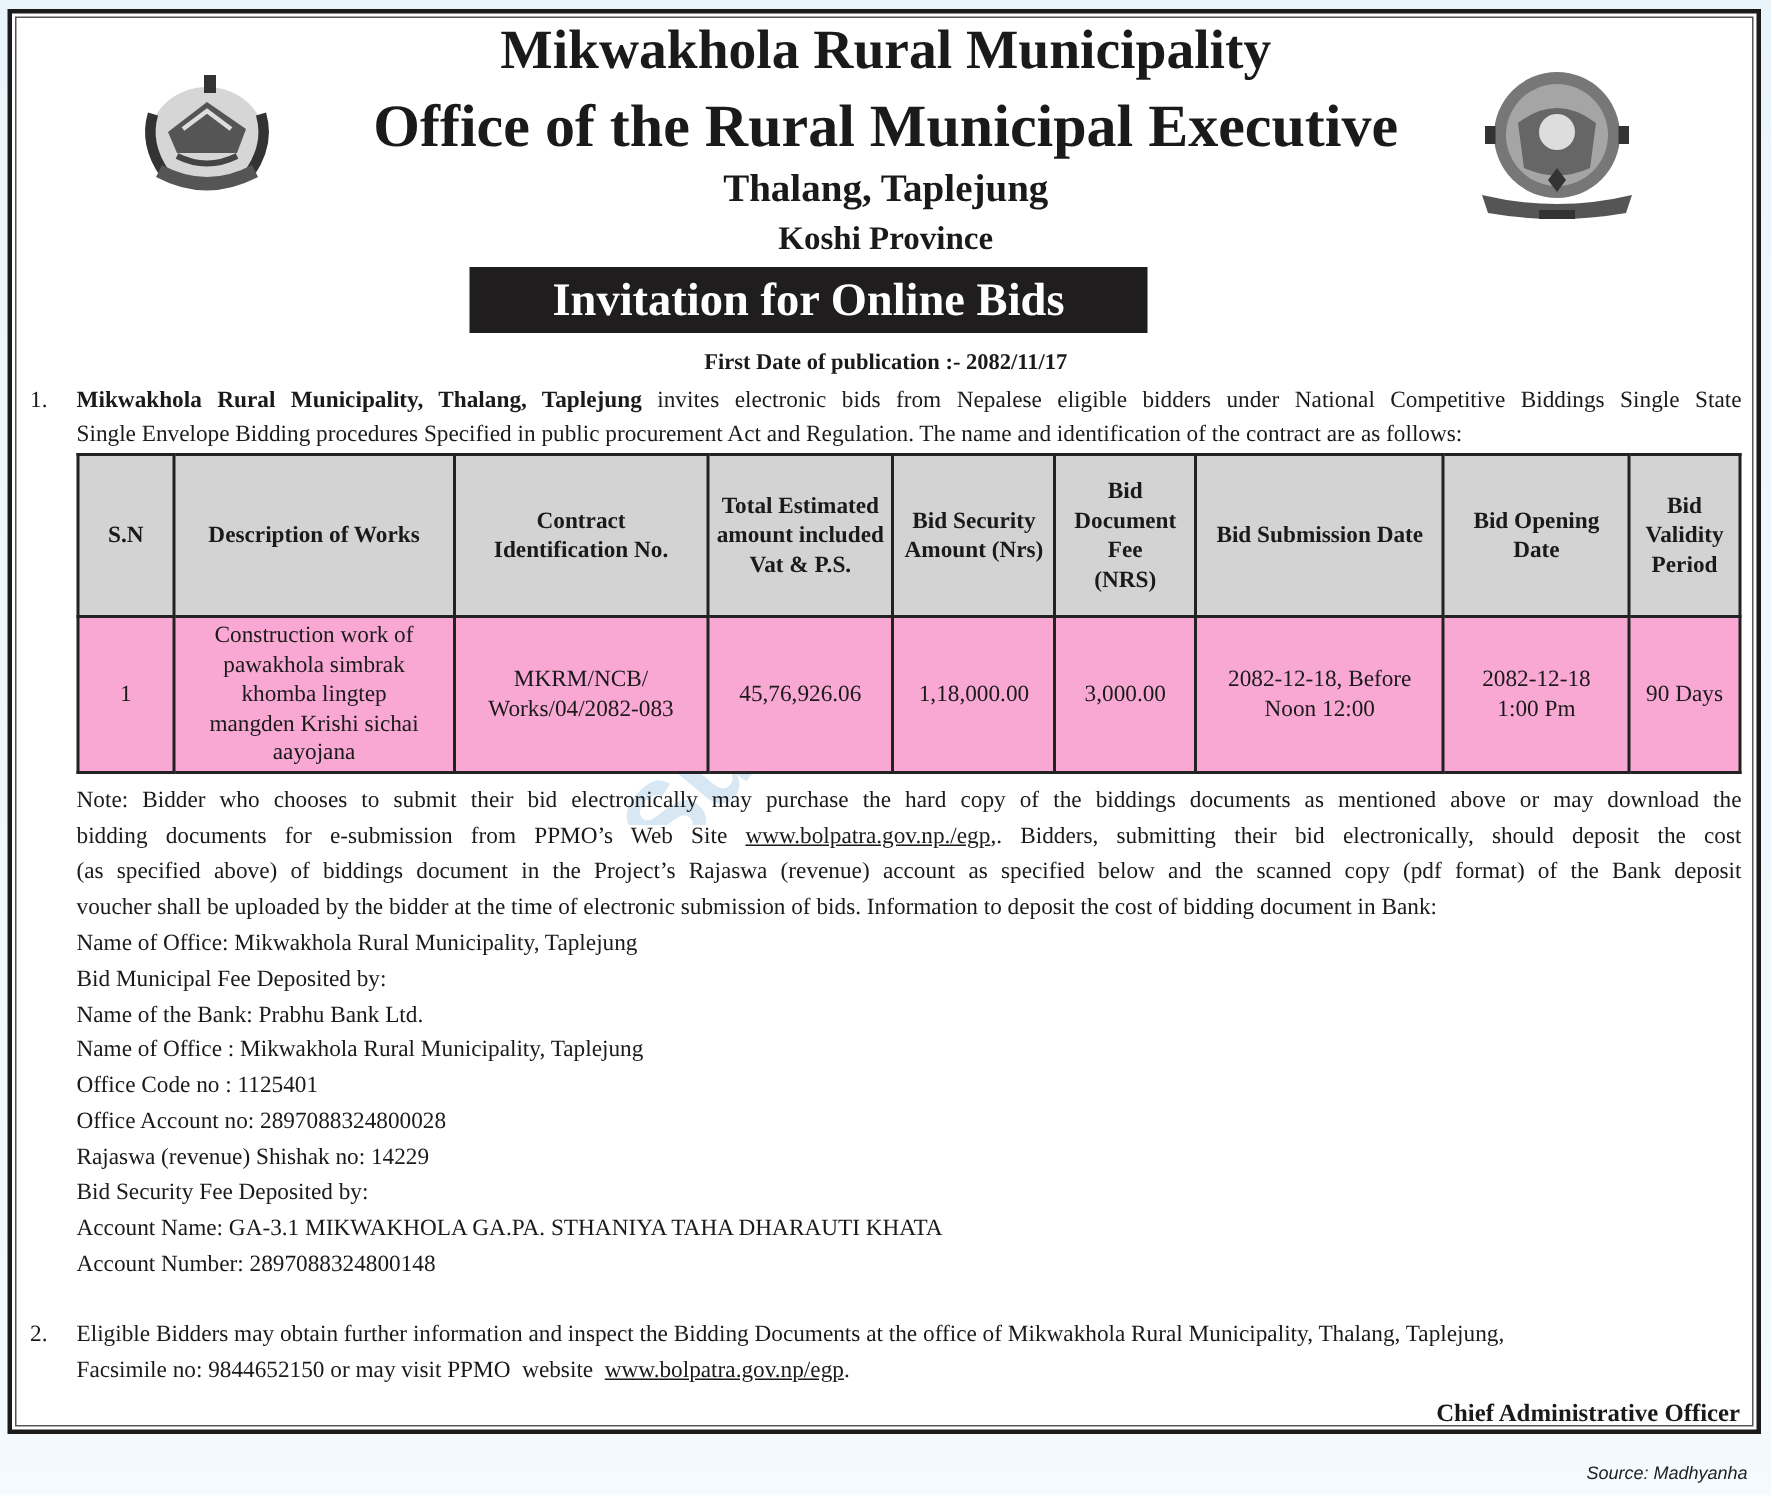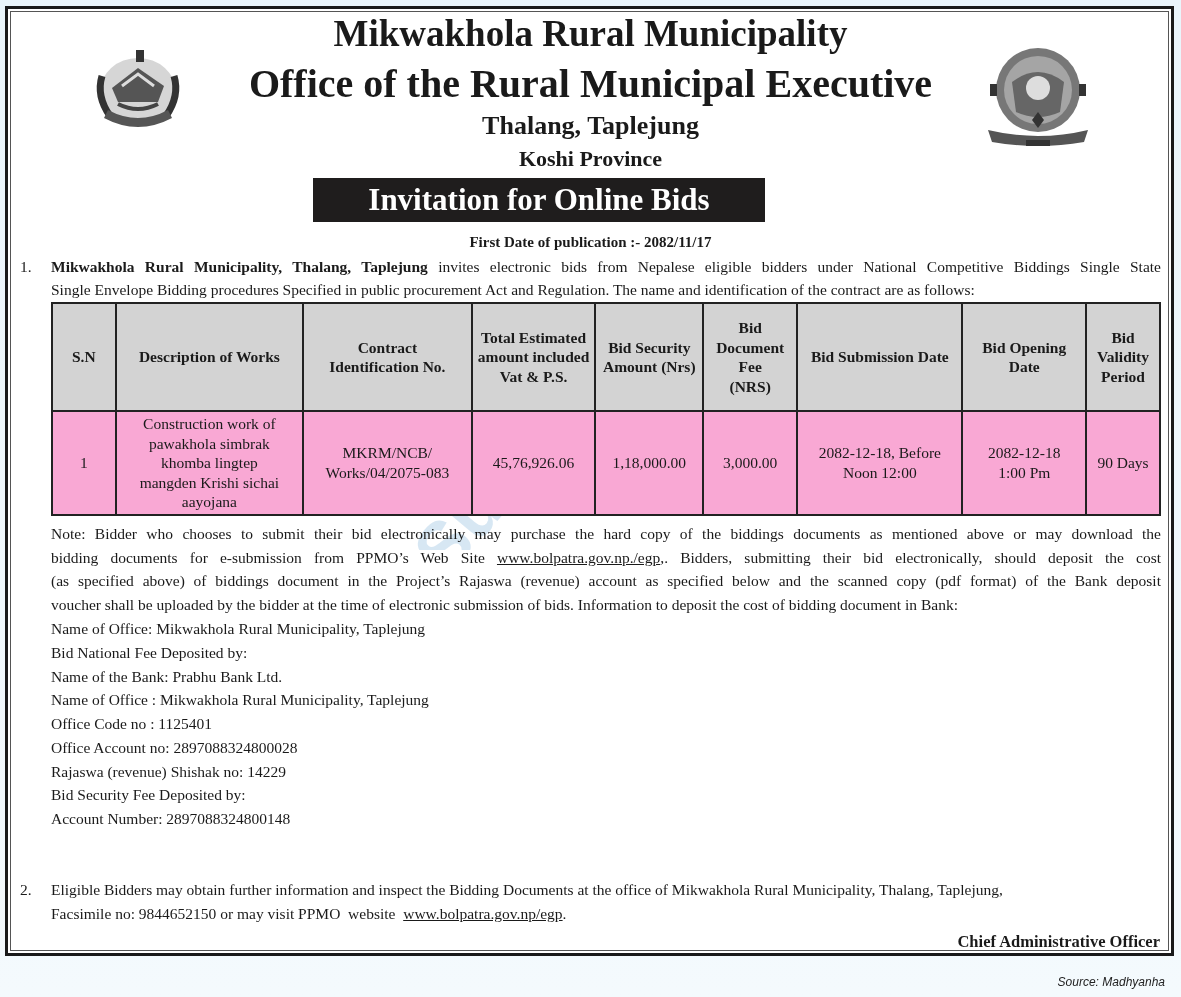--- a/index.html
+++ b/index.html
@@ -144,45 +144,46 @@
       <th style="padding:2px 12px;">Bid Document Fee (NRS)</th>
       <th>Bid Submission Date</th>
       <th style="padding:2px 10px;margin-left:37px;">Bid Opening Date</th>
       <th>Bid Validity Period</th>
     </tr>
   </thead>
   <tbody>
     <tr>
       <td>1</td>
       <td style="padding:2px 14px;">Construction work of pawakhola simbrak khomba lingtep mangden Krishi sichai aayojana</td>
-      <td style="padding:2px 10px;">MKRM/NCB/ Works/04/2075-083</td>
+      <td style="padding:2px 10px;">MKRM/NCB/ Works/04/2082-083</td>
       <td>45,76,926.06</td>
       <td>1,18,000.00</td>
       <td>3,000.00</td>
       <td style="padding:2px 14px;">2082-12-18, Before Noon 12:00</td>
       <td style="padding:2px 20px;">2082-12-18 1:00 Pm</td>
       <td>90 Days</td>
     </tr>
   </tbody>
 </table>
 
 <div class="para justify" style="left:51px; top:522px; width:1110px;">Note: Bidder who chooses to submit their bid electronically may purchase the hard copy of the biddings documents as mentioned above or may download the</div>
 <div class="para justify" style="left:51px; top:546px; width:1110px;"><span>bidding documents for e-submission from PPMO’s Web Site </span><span class="u">www.bolpatra.gov.np./egp</span><span>,. Bidders, submitting their bid electronically, should deposit the cost</span></div>
 <div class="para justify" style="left:51px; top:569px; width:1110px;">(as specified above) of biddings document in the Project’s Rajaswa (revenue) account as specified below and the scanned copy (pdf format) of the Bank deposit</div>
 <div class="para" style="left:51px; top:593px; width:1110px; white-space:nowrap;">voucher shall be uploaded by the bidder at the time of electronic submission of bids. Information to deposit the cost of bidding document in Bank:</div>
 
 <div class="lines">
   <div>Name of Office: Mikwakhola Rural Municipality, Taplejung</div>
-  <div>Bid National Fee Deposited by:</div>
+  <div>Bid Municipal Fee Deposited by:</div>
   <div>Name of the Bank: Prabhu Bank Ltd.</div>
   <div>Name of Office : Mikwakhola Rural Municipality, Taplejung</div>
   <div>Office Code no : 1125401</div>
   <div>Office Account no: 2897088324800028</div>
   <div>Rajaswa (revenue) Shishak no: 14229</div>
   <div>Bid Security Fee Deposited by:</div>
+  <div>Account Name:  GA-3.1 MIKWAKHOLA GA.PA. STHANIYA TAHA DHARAUTI KHATA</div>
   <div>Account Number: 2897088324800148</div>
 </div>
 
 <div class="num" style="left:20px; top:878px;">2.</div>
 <div class="para" style="left:51px; top:878px; white-space:nowrap;">Eligible Bidders may obtain further information and inspect the Bidding Documents at the office of Mikwakhola Rural Municipality, Thalang, Taplejung,</div>
 <div class="para" style="left:51px; top:902px; white-space:pre;"><span>Facsimile no: 9844652150 or may visit PPMO  website  </span><span class="u">www.bolpatra.gov.np/egp</span><span>.</span></div>
 
 <div class="signature">Chief Administrative Officer</div>
 <div class="source">Source: Madhyanha</div>
 

